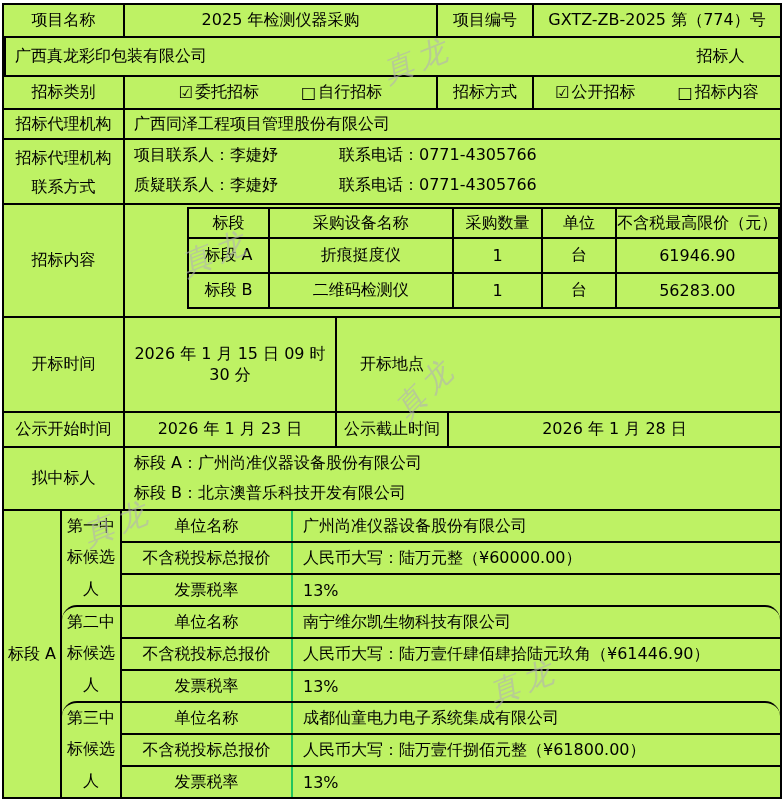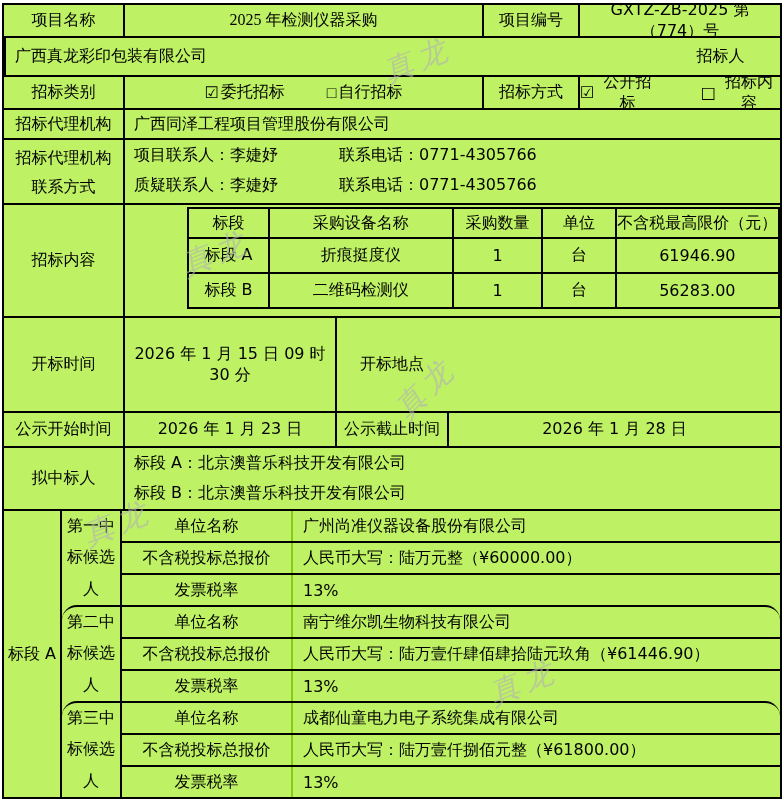--- a/index.html
+++ b/index.html
@@ -5,21 +5,21 @@
   html,body{margin:0;padding:0;background:#fff;}
   body{width:784px;height:800px;position:relative;font-family:"DejaVu Sans","Liberation Sans",sans-serif;color:#000;font-size:16px;overflow:hidden;}
   .tbl{position:absolute;left:2px;top:3px;width:776px;border:2px solid #000;background:#bef264;}
   .r{display:flex;border-top:2px solid #000;align-items:stretch;}
   .r.first{border-top:none;}
   .c{border-left:2px solid #000;box-sizing:border-box;display:flex;align-items:center;justify-content:center;text-align:center;flex:0 0 auto;overflow:hidden;}
   .c.first{border-left:none;}
   .c.left{justify-content:flex-start;text-align:left;padding-left:9px;}
   .c.grow{flex:1 1 auto;}
   .w-lab{width:119px;}
-  .w-val1{width:359px;font-family:Liberation Serif, serif;}
+  .w-val1{width:313px;}
   .w-lab2{width:96px;}
   .w-time{width:212px;}
   .w-place{width:112px;}
   .col{display:flex;flex-direction:column;justify-content:center;}
   .h31{height:31px;} .h37{height:37px;} .h28{height:28px;} .h63{height:63px;}
   .h111{height:111px;} .h93{height:93px;} .h33{height:33px;} .h61{height:61px;}
   .two-line{line-height:29px;}
   .contact-line{display:flex;line-height:30px;}
   .contact-name{display:inline-block;width:205px;}
   .cbx{display:inline-flex;align-items:center;gap:2px;}
@@ -36,21 +36,21 @@
   .sec{display:flex;border-top:2px solid #000;}
   .sec-lot{width:58px;border-right:2px solid #000;box-sizing:border-box;display:flex;align-items:center;justify-content:center;}
   .groups{flex:1 1 auto;display:flex;flex-direction:column;}
   .group{display:flex;border-top:2px solid #000;border-radius:15px;}
   .group.first{border-top:none;}
   .rank{width:60px;box-sizing:border-box;border-right:2px solid #000;display:flex;flex-direction:column;}
   .rank span{flex:1 1 0;display:flex;align-items:center;justify-content:center;}
   .gr-rows{flex:1 1 auto;display:flex;flex-direction:column;}
   .gr-row{display:flex;border-top:2px solid #000;height:30px;}
   .gr-row.first{border-top:none;}
-  .gr-lab{width:171px;box-sizing:border-box;border-right:2px solid #84cc16;display:flex;align-items:center;justify-content:center;}
+  .gr-lab{width:171px;box-sizing:border-box;border-right:2px solid #22c55e;display:flex;align-items:center;justify-content:center;}
   .gr-val{flex:1 1 auto;display:flex;align-items:center;padding-left:10px;}
   
   .wm{position:absolute;color:#b3b3b3;opacity:.6;font-size:30px;letter-spacing:6px;font-style:italic;transform:rotate(-22deg);pointer-events:none;white-space:nowrap;z-index:5;}
   .wm1{left:382px;top:40px;}
   .wm2{left:180px;top:233px;}
   .wm3{left:390px;top:368px;transform:rotate(-45deg);}
   .wm4{left:82px;top:503px;}
   .wm5{left:488px;top:662px;}
 </style>
 </head>
@@ -161,21 +161,21 @@
   <div class="r h33">
     <div class="c first w-lab">公示开始时间</div>
     <div class="c w-time">2026 年 1 月 23 日</div>
     <div class="c w-place">公示截止时间</div>
     <div class="c grow">2026 年 1 月 28 日</div>
   </div>
 
   <div class="r h61">
     <div class="c first w-lab">拟中标人</div>
     <div class="c grow left col winner-lines" style="align-items:flex-start;">
-      <span>标段 A：北京澳普乐科技开发有限公司</span>
+      <span>标段 A：广州尚准仪器设备股份有限公司</span>
       <span>标段 B：北京澳普乐科技开发有限公司</span>
     </div>
   </div>
 
   <div class="sec">
     <div class="sec-lot">标段 A</div>
     <div class="groups">
 
       <div class="group first">
         <div class="rank">

